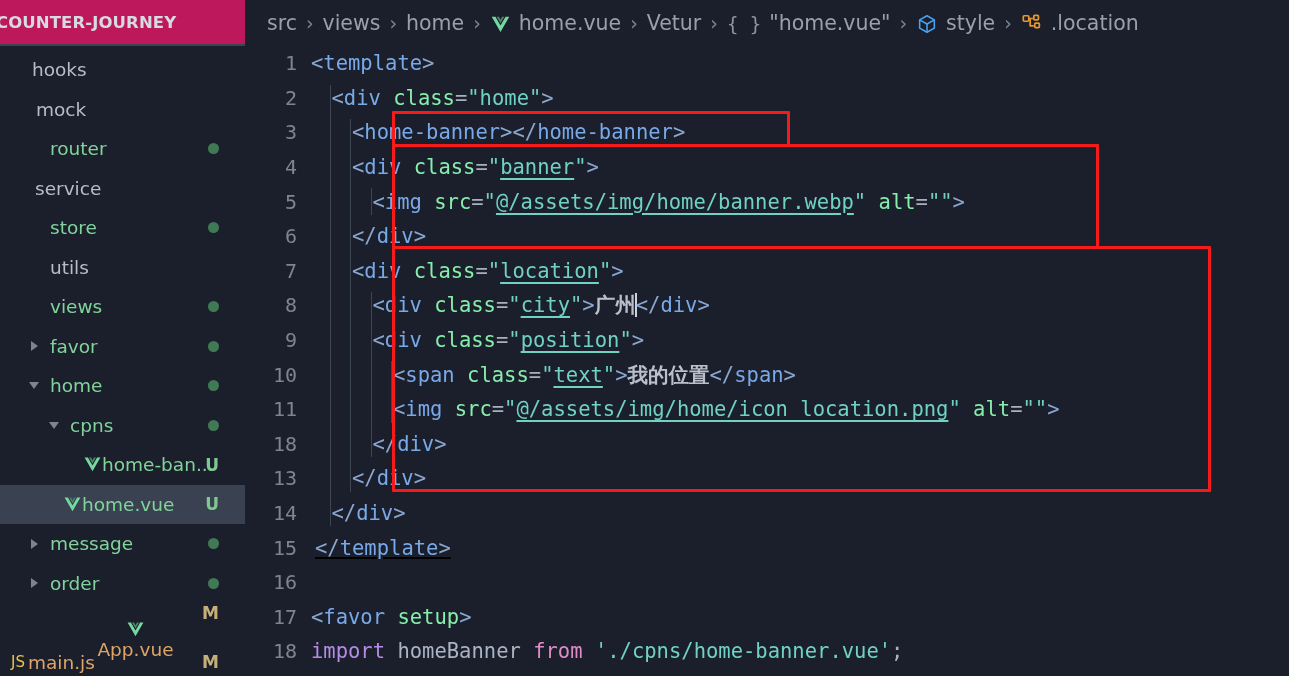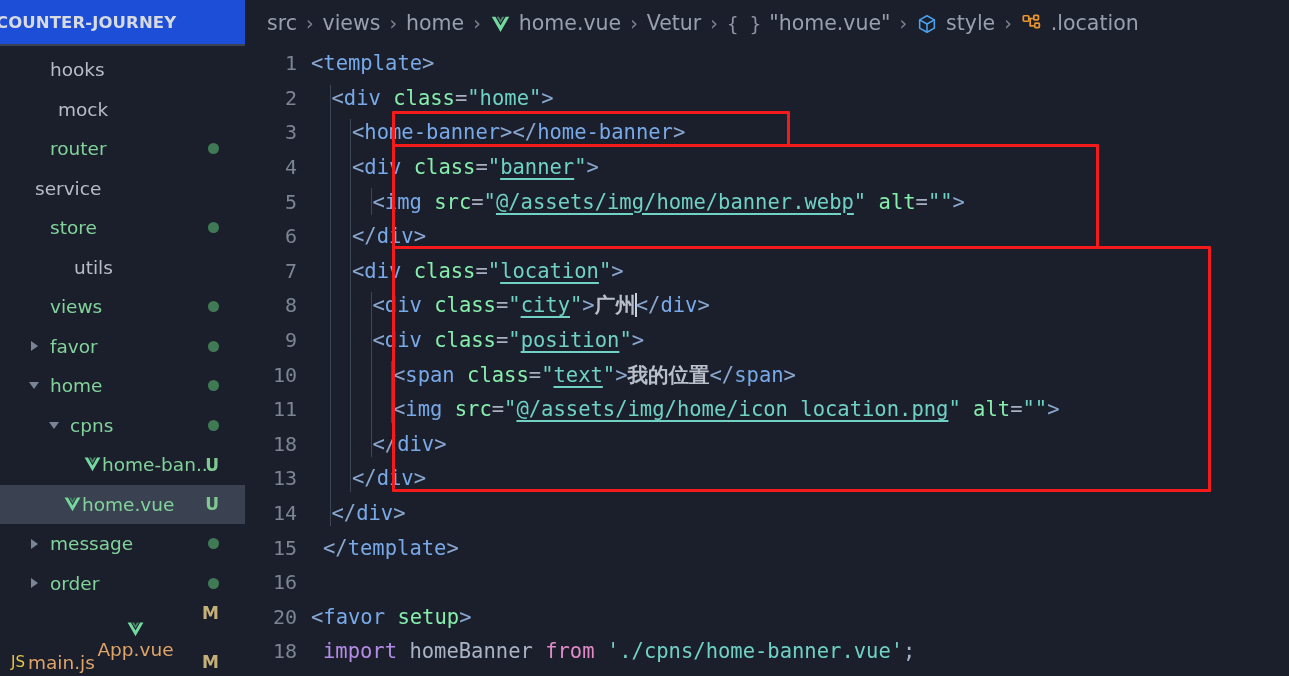--- a/index.html
+++ b/index.html
@@ -21,21 +21,21 @@
     width: 245px; height: 676px;
     background: #1b1f2b;
     position: relative;
     flex: 0 0 245px;
     overflow: hidden;
   }
   .sidebar-header {
     height: 46px;
     display: flex; align-items: center;
     padding-left: 0px;
-    background: #1d4ed8;
+    background: #be185d;
     border-bottom: 2px solid #3c4352;
   }
   .sidebar-title {
     font-size: 16.5px;
     font-weight: bold;
     color: #d7dae0;
     letter-spacing: 0.1px;
     margin-left: -4px;
     white-space: nowrap;
   }
@@ -168,26 +168,26 @@
 </head>
 <body>
 
 <div id="app">
 
   <div class="sidebar">
     <div class="sidebar-header">
       <div class="sidebar-title">COUNTER-JOURNEY</div>
     </div>
     <div class="tree" id="tree">
-        <div class="tree-row" style="padding-left: 26px;">
+        <div class="tree-row" style="padding-left: 8px;">
           <span class="tree-arrow blank"></span>
           <span style="width: 8px; flex: 0 0 8px;"></span>
           <span class="tree-label plain">hooks</span>
         </div>
-        <div class="tree-row" style="padding-left: 34px;">
+        <div class="tree-row" style="padding-left: 12px;">
           <span class="tree-arrow blank"></span>
           <span style="width: 8px; flex: 0 0 8px;"></span>
           <span class="tree-label plain">mock</span>
         </div>
         <div class="tree-row" style="padding-left: 26px; justify-content: flex-end;">
           <span class="tree-arrow blank"></span>
           <span style="width: 8px; flex: 0 0 8px;"></span>
           <span class="tree-label green">router</span>
           <span class="dot"></span>
         </div>
@@ -195,21 +195,21 @@
           <span class="tree-arrow blank"></span>
           <span style="width: 8px; flex: 0 0 8px;"></span>
           <span class="tree-label plain">service</span>
         </div>
         <div class="tree-row" style="padding-left: 26px;">
           <span class="tree-arrow blank"></span>
           <span style="width: 8px; flex: 0 0 8px;"></span>
           <span class="tree-label green">store</span>
           <span class="dot"></span>
         </div>
-        <div class="tree-row" style="padding-left: 26px; margin-left: 24px;">
+        <div class="tree-row" style="padding-left: 26px;">
           <span class="tree-arrow blank"></span>
           <span style="width: 8px; flex: 0 0 8px;"></span>
           <span class="tree-label plain">utils</span>
         </div>
         <div class="tree-row" style="padding-left: 26px;">
           <span class="tree-arrow blank"></span>
           <span style="width: 8px; flex: 0 0 8px;"></span>
           <span class="tree-label green">views</span>
           <span class="dot"></span>
         </div>
@@ -351,24 +351,24 @@
           <div class="code-line"><span class="lineno">5</span><span class="codetext" style="margin-left: 61.5px;"><span class="t-punct">&lt;</span><span class="t-tag">img</span><span class="t-text"> </span><span class="t-attr">src</span><span class="t-eq">=</span><span class="t-strq">"</span><span class="t-str u-line">@/assets/img/home/banner.webp</span><span class="t-strq">"</span><span class="t-text"> </span><span class="t-attr">alt</span><span class="t-eq">=</span><span class="t-str">""</span><span class="t-punct">&gt;</span></span></div>
           <div class="code-line"><span class="lineno">6</span><span class="codetext" style="margin-left: 41px;"><span class="t-punct">&lt;/</span><span class="t-tag">div</span><span class="t-punct">&gt;</span></span></div>
           <div class="code-line"><span class="lineno">7</span><span class="codetext" style="margin-left: 41px;"><span class="t-punct">&lt;</span><span class="t-tag">div</span><span class="t-text"> </span><span class="t-attr">class</span><span class="t-eq">=</span><span class="t-strq">"</span><span class="t-str u-line">location</span><span class="t-strq">"</span><span class="t-punct">&gt;</span></span></div>
           <div class="code-line"><span class="lineno">8</span><span class="codetext" style="margin-left: 61.5px;"><span class="t-punct">&lt;</span><span class="t-tag">div</span><span class="t-text"> </span><span class="t-attr">class</span><span class="t-eq">=</span><span class="t-strq">"</span><span class="t-str u-line">city</span><span class="t-strq">"</span><span class="t-punct">&gt;</span><span class="t-text">广州</span><span class="caret"></span><span class="t-punct">&lt;/</span><span class="t-tag">div</span><span class="t-punct">&gt;</span></span></div>
           <div class="code-line"><span class="lineno">9</span><span class="codetext" style="margin-left: 61.5px;"><span class="t-punct">&lt;</span><span class="t-tag">div</span><span class="t-text"> </span><span class="t-attr">class</span><span class="t-eq">=</span><span class="t-strq">"</span><span class="t-str u-line">position</span><span class="t-strq">"</span><span class="t-punct">&gt;</span></span></div>
           <div class="code-line"><span class="lineno">10</span><span class="codetext" style="margin-left: 82px;"><span class="t-punct">&lt;</span><span class="t-tag">span</span><span class="t-text"> </span><span class="t-attr">class</span><span class="t-eq">=</span><span class="t-strq">"</span><span class="t-str u-line">text</span><span class="t-strq">"</span><span class="t-punct">&gt;</span><span class="t-text">我的位置</span><span class="t-punct">&lt;/</span><span class="t-tag">span</span><span class="t-punct">&gt;</span></span></div>
           <div class="code-line"><span class="lineno">11</span><span class="codetext" style="margin-left: 82px;"><span class="t-punct">&lt;</span><span class="t-tag">img</span><span class="t-text"> </span><span class="t-attr">src</span><span class="t-eq">=</span><span class="t-strq">"</span><span class="t-str u-line">@/assets/img/home/icon_location.png</span><span class="t-strq">"</span><span class="t-text"> </span><span class="t-attr">alt</span><span class="t-eq">=</span><span class="t-str">""</span><span class="t-punct">&gt;</span></span></div>
           <div class="code-line"><span class="lineno">18</span><span class="codetext" style="margin-left: 61.5px;"><span class="t-punct">&lt;/</span><span class="t-tag">div</span><span class="t-punct">&gt;</span></span></div>
           <div class="code-line"><span class="lineno">13</span><span class="codetext" style="margin-left: 41px;"><span class="t-punct">&lt;/</span><span class="t-tag">div</span><span class="t-punct">&gt;</span></span></div>
           <div class="code-line"><span class="lineno">14</span><span class="codetext" style="margin-left: 20.5px;"><span class="t-punct">&lt;/</span><span class="t-tag">div</span><span class="t-punct">&gt;</span></span></div>
-          <div class="code-line"><span class="lineno">15</span><span class="codetext" style="margin-left: 12px;"><span class="t-punct">&lt;/</span><span class="t-tag">template</span><span class="t-punct">&gt;</span></span></div>
+          <div class="code-line"><span class="lineno">15</span><span class="codetext" style="margin-left: 4px; text-decoration: underline;"><span class="t-punct">&lt;/</span><span class="t-tag">template</span><span class="t-punct">&gt;</span></span></div>
           <div class="code-line"><span class="lineno">16</span><span class="codetext" style="margin-left: 0px;"></span></div>
-          <div class="code-line"><span class="lineno">20</span><span class="codetext" style="margin-left: 0px;"><span class="t-punct">&lt;</span><span class="t-tag">favor</span><span class="t-text"> </span><span class="t-attr">setup</span><span class="t-punct">&gt;</span></span></div>
-          <div class="code-line"><span class="lineno">18</span><span class="codetext" style="margin-left: 12px;"><span class="t-kw">import</span><span class="t-text"> </span><span class="t-ident">homeBanner</span><span class="t-text"> </span><span class="t-from">from</span><span class="t-text"> </span><span class="t-str">'./cpns/home-banner.vue'</span><span class="t-ident">;</span></span></div>
+          <div class="code-line"><span class="lineno">17</span><span class="codetext" style="margin-left: 0px;"><span class="t-punct">&lt;</span><span class="t-tag">favor</span><span class="t-text"> </span><span class="t-attr">setup</span><span class="t-punct">&gt;</span></span></div>
+          <div class="code-line"><span class="lineno">18</span><span class="codetext" style="margin-left: 0px;"><span class="t-kw">import</span><span class="t-text"> </span><span class="t-ident">homeBanner</span><span class="t-text"> </span><span class="t-from">from</span><span class="t-text"> </span><span class="t-str">'./cpns/home-banner.vue'</span><span class="t-ident">;</span></span></div>
           <div class="code-line"><span class="lineno">19</span><span class="codetext" style="margin-left: 0px;"></span></div>
         </div>
       <div id="boxes">
           <div class="redbox" style="left: 147px; top: 65px; width: 398px; height: 36px;"></div>
           <div class="redbox" style="left: 147px; top: 98px; width: 707px; height: 105px;"></div>
           <div class="redbox" style="left: 147px; top: 200px; width: 819px; height: 246px;"></div>
         </div>
     </div>
   </div>
 

